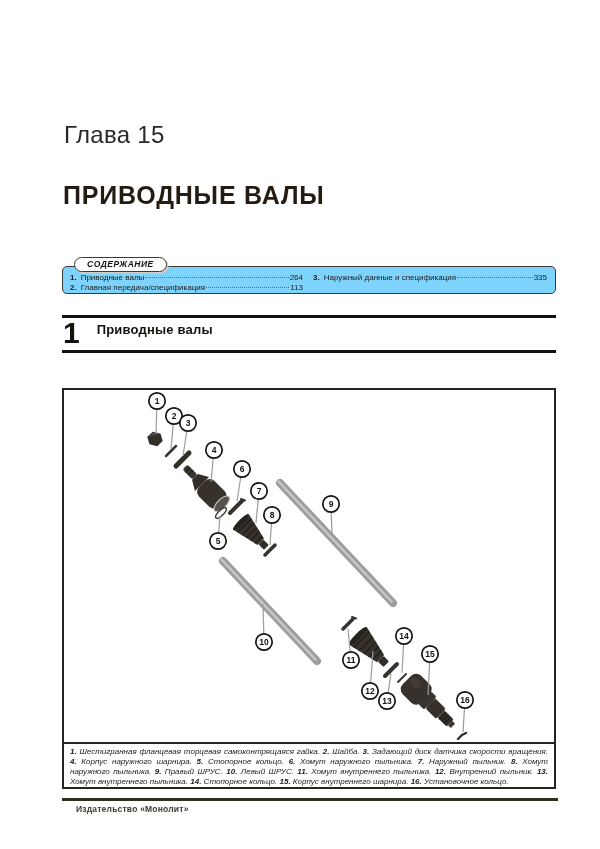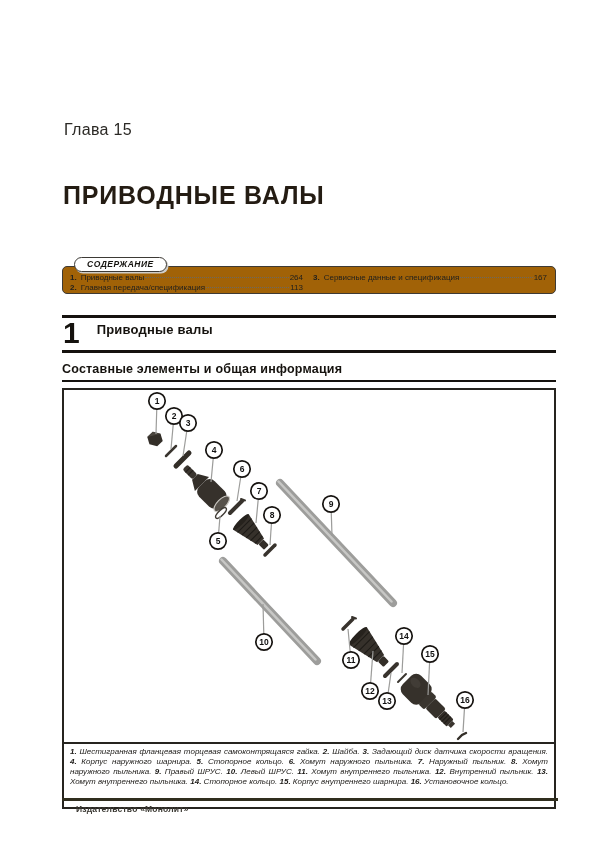--- a/index.html
+++ b/index.html
@@ -1,26 +1,26 @@
 <!DOCTYPE html>
 <html><head>
 <meta charset="utf-8">
 <style>
   * { margin:0; padding:0; box-sizing:border-box; }
   html,body { background:#ffffff; }
   body { font-family:"Liberation Sans", sans-serif; color:#1c1a17; }
   .page { position:relative; width:600px; height:849px; background:#fff; overflow:hidden; }
 
-  .chapter-label { position:absolute; left:64px; top:121px; font-size:16px; font-weight:400; color:#2b2925; letter-spacing:0.3px; }
+  .chapter-label { position:absolute; left:64px; top:121px; font-size:24px; font-weight:400; color:#2b2925; letter-spacing:0.3px; }
 
   .chapter-title { position:absolute; left:63px; top:180px; font-size:25px; font-weight:bold; line-height:31px; color:#241c13; letter-spacing:0.8px; }
 
   
   .toc-box { position:absolute; left:62px; top:266px; width:494px; height:28px;
-             border:1px solid #3d3a35; border-radius:5px; background:#a16207; }
+             border:1px solid #3d3a35; border-radius:5px; background:#7dd3fc; }
   .toc-tab { position:absolute; left:11px; top:-10px; height:15px; padding:0 12px;
              border:1px solid #3d3a35; border-radius:8px; background:#fff;
              font-size:8.5px; font-weight:bold; font-style:italic; line-height:13px;
              letter-spacing:0.5px; color:#15130f; box-shadow:1.5px 1.5px 0 #cfcdc9; z-index:2; }
   .toc-cols { display:grid; grid-template-columns:233px 1fr; gap:0 10px; padding:6px 8px 2px 7px; }
   .toc-row { display:flex; align-items:baseline; font-size:8px; line-height:10px; color:#23211d; }
   .toc-num { font-weight:bold; margin-right:4px; }
   .toc-dots { flex:1; border-bottom:1px dotted #6b6862; margin:0 1px; transform:translateY(-2px); min-width:8px; }
   .toc-page { white-space:nowrap; }
 
@@ -31,21 +31,21 @@
   .section-number { font-size:30px; font-weight:bold; line-height:30px; color:#15120e; padding-left:1px; }
   .section-title { font-size:13px; font-weight:bold; color:#15120e; margin:4px 0 0 17px; letter-spacing:0.2px; }
 
   .subheading { position:absolute; left:62px; top:362px; width:494px;
                 font-size:12.5px; font-weight:bold; color:#15120e; letter-spacing:0.2px;
                 padding-bottom:4px; border-bottom:2.5px solid #15120e; }
 
   
   .figure-box { position:absolute; left:62px; top:388px; width:494px; border:2px solid #26241f; background:#fff; }
   .figure-image { display:block; width:490px; height:352px; background:#fff; }
-  .figure-caption { border-top:2px solid #26241f; padding:3px 6px 20px 6px;
+  .figure-caption { border-top:2px solid #26241f; padding:3px 6px 0 6px;
                     font-size:8px; font-style:italic; line-height:10px; color:#1c1a17;
                     text-align:justify; }
   .figure-caption b { font-style:italic; }
 
   .leader { stroke:#9c9c9a; stroke-width:1.2; }
   .callout-circle { fill:#ffffff; stroke:#161310; stroke-width:1.7; }
   .callout-num { font-family:"Liberation Sans", sans-serif; font-size:8.5px; font-weight:bold; text-anchor:middle; fill:#111; }
 
   
   .footer-rule { position:absolute; left:62px; top:798px; width:496px; height:2.5px; background:#302e1e; }
@@ -75,34 +75,33 @@
           <div class="toc-row">
             <span class="toc-num">2.</span>
             <span class="toc-label">Главная передача/спецификация</span>
             <span class="toc-dots"></span>
             <span class="toc-page">113</span>
           </div>
         </div>
       <div>
           <div class="toc-row">
             <span class="toc-num">3.</span>
-            <span class="toc-label">Сервисные данные и спецификация</span>
+            <span class="toc-label">Наружный данные и спецификация</span>
             <span class="toc-dots"></span>
-            <span class="toc-page">167</span>
+            <span class="toc-page">335</span>
           </div>
         </div>
     </div>
   </div>
 
   <div class="section-header">
     <span class="section-number">1</span>
     <span class="section-title">Приводные валы</span>
   </div>
 
-  <div class="subheading">Составные элементы и общая информация</div>
 
   <div class="figure-box">
     <svg class="figure-image" viewBox="0 0 490 352" xmlns="http://www.w3.org/2000/svg">
 
       <g>
         <line x1="216" y1="93" x2="329" y2="213" stroke="#9d9d9b" stroke-width="8" stroke-linecap="round"></line>
         <line x1="214.5" y1="91.5" x2="327.5" y2="211.5" stroke="#c7c7c5" stroke-width="2.5" stroke-linecap="round"></line>
       </g>
 
       <g>

